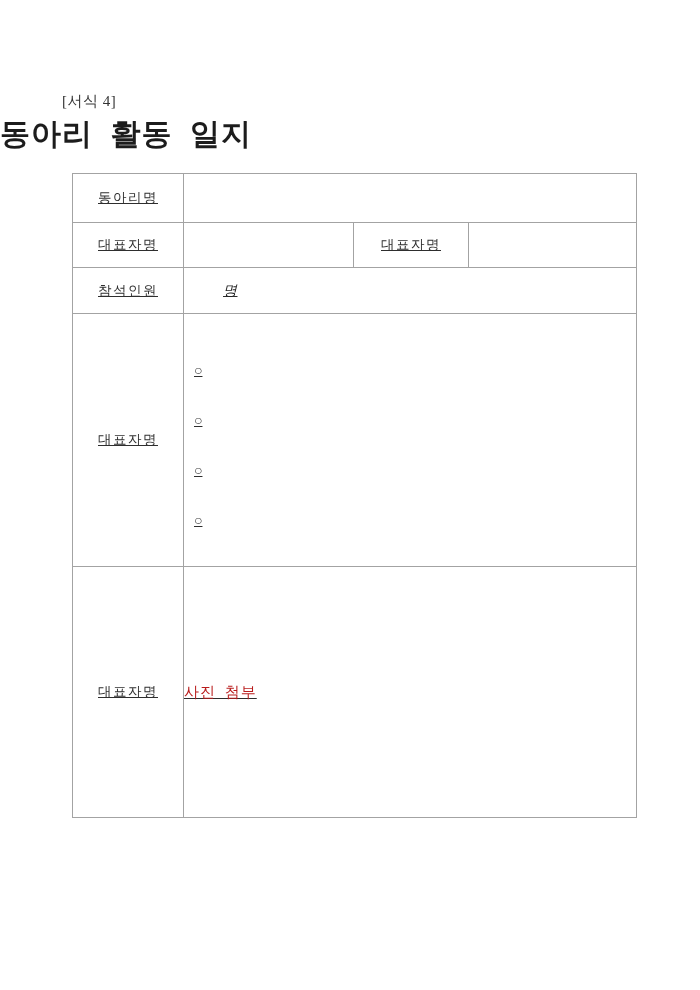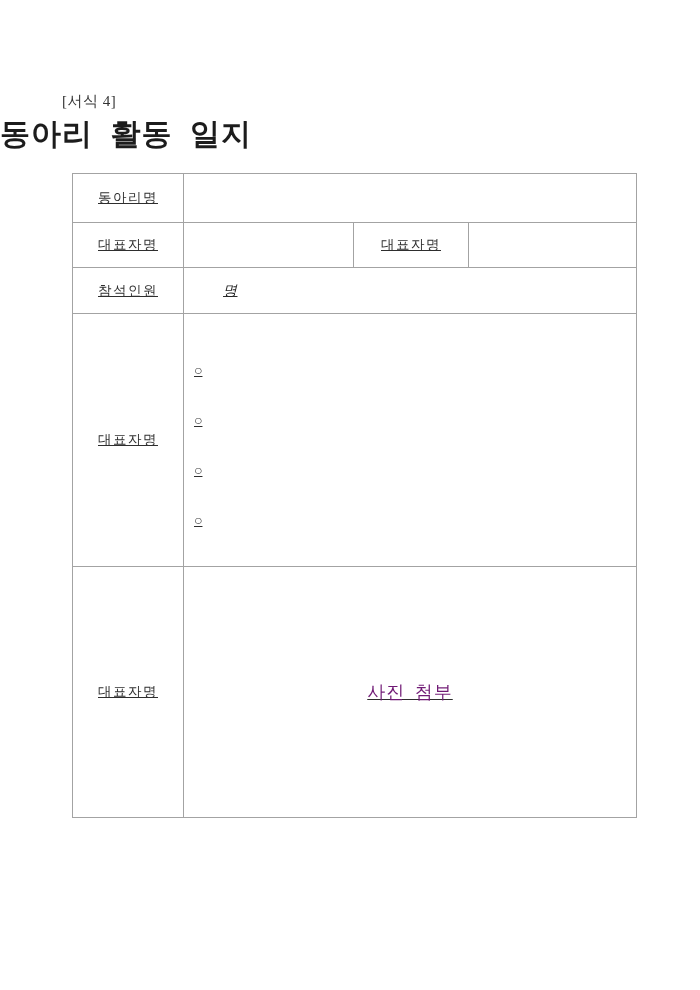--- a/index.html
+++ b/index.html
@@ -74,25 +74,25 @@
   }
   .bullet-line {
     height: 50px;
     display: flex;
     align-items: center;
     font-size: 14px;
     color: #3a3a3a;
   }
   .photo-note {
     display: block;
-    text-align: center;
-    font-size: 18px;
+    text-align: left;
+    font-size: 15px;
     letter-spacing: 1px;
     word-spacing: 4px;
-    color: #701a75;
+    color: #b91c1c;
   }
   tr.r1 { height: 49px; }
   tr.r2 { height: 45px; }
   tr.r3 { height: 49px; }
   tr.r4 { height: 46px; }
   tr.r5 { height: 253px; }
   tr.r6 { height: 251px; }
   .top-align { vertical-align: top; }
 </style>
 </head>

